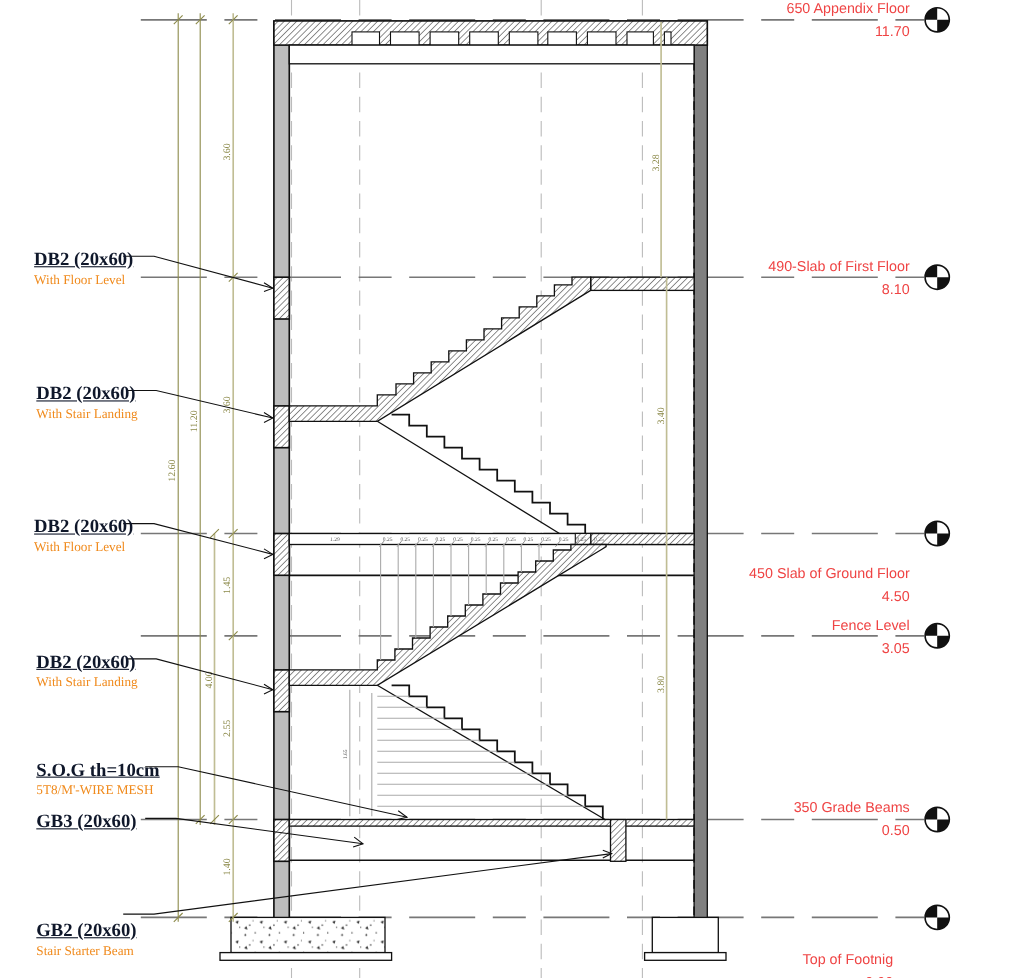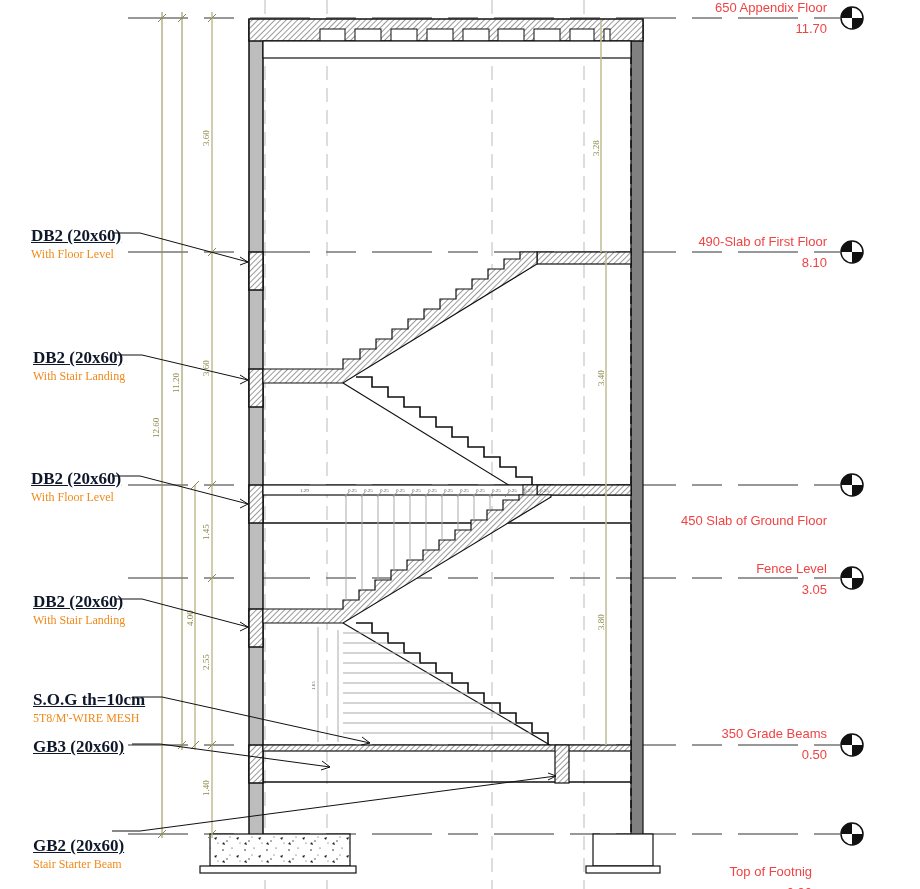--- a/index.html
+++ b/index.html
@@ -292,20 +292,21 @@
 <div class="level" style="left:597px; top:0px;">
   <div class="name">650 Appendix Floor</div>
   <div class="elev">11.70</div>
 </div>
 <div class="level" style="left:597px; top:234px;">
   <div class="name">490-Slab of First Floor</div>
   <div class="elev">8.10</div>
 </div>
 <div class="level" style="left:597px; top:467px;margin-top:46px;">
   <div class="name">450 Slab of Ground Floor</div>
+  <div class="elev">4.50</div>
 </div>
 <div class="level" style="left:597px; top:561px;">
   <div class="name">Fence Level</div>
   <div class="elev">3.05</div>
 </div>
 <div class="level" style="left:597px; top:726px;">
   <div class="name">350 Grade Beams</div>
   <div class="elev">0.50</div>
 </div>
 <div class="level" style="left:582px; top:817px;margin-top:47px;">

